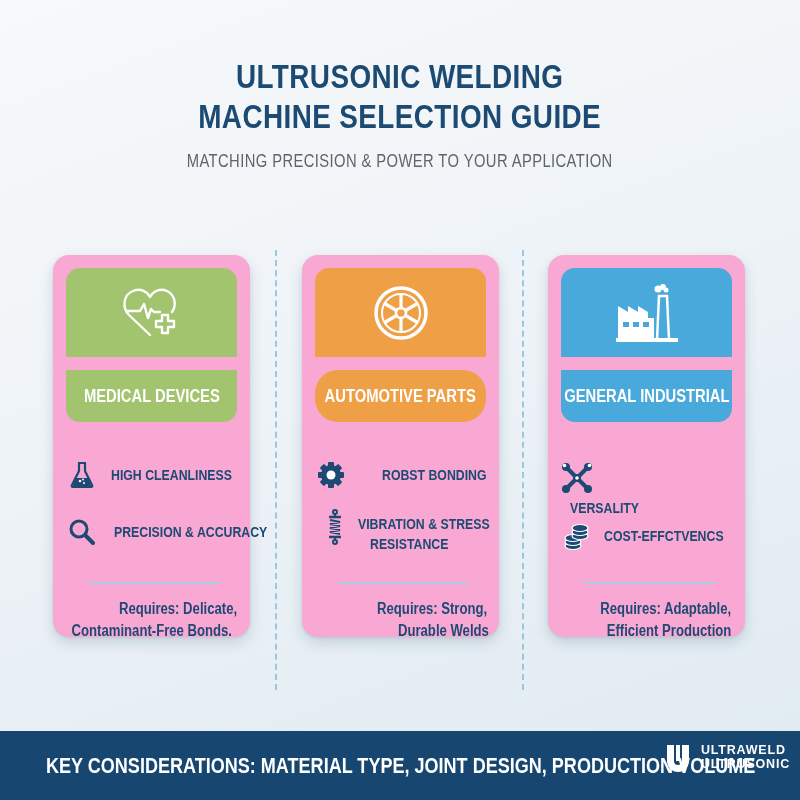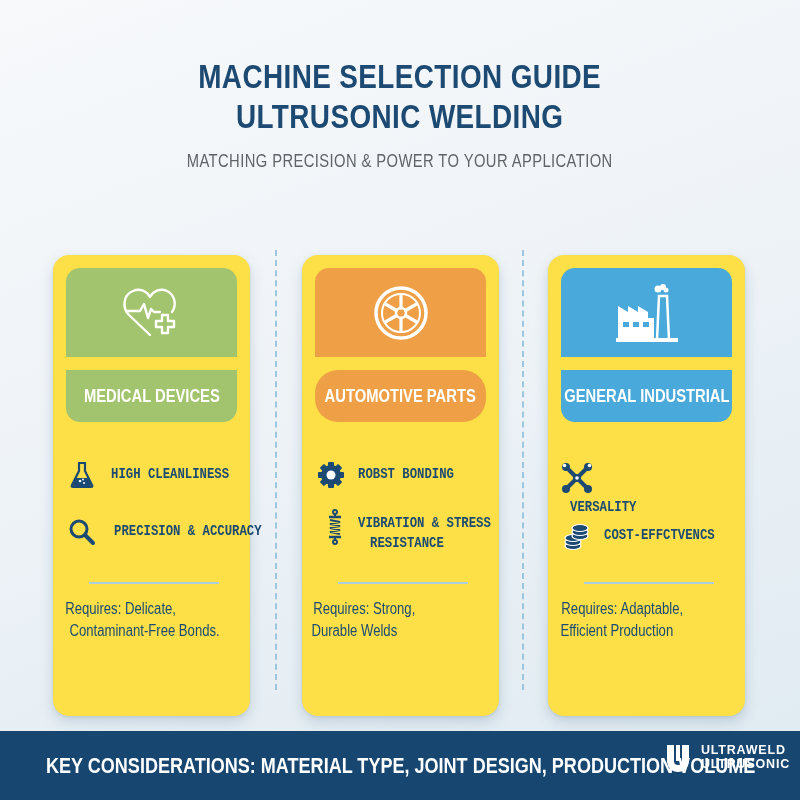--- a/index.html
+++ b/index.html
@@ -19,65 +19,65 @@
   .subtitle {
     display: block; margin-top: 10px; color: #5e6469; font-size: 18px; line-height: 30px; letter-spacing: 0.5px;
   }
 
   .divider {
     position: absolute; top: 250px; height: 440px; width: 0;
     border-left: 2px dashed #8fc0da; opacity: 0.85;
   }
 
   .card {
-    position: absolute; top: 255px; width: 197px; height: 461px;
-    background: #fde047; border-radius: 16px;
+    position: absolute; top: 255px; width: 197px; height: 382px;
+    background: #f9a8d4; border-radius: 16px;
     box-shadow: 0 6px 14px rgba(40,80,110,0.18), 0 1px 3px rgba(40,80,110,0.10);
   }
   .card-icon-block {
     position: absolute; left: 13px; top: 13px; width: 171px; height: 89px;
     border-radius: 14px 14px 0 0;
     display: flex; align-items: center; justify-content: center;
   }
   .card-label-band {
     position: absolute; left: 13px; top: 115px; width: 171px; height: 52px;
     border-radius: 0 0 14px 14px;
     display: flex; align-items: center; justify-content: center;
     color: #ffffff; font-weight: bold; font-size: 18px;
   }
   .feature {
     position: absolute; left: 14px; right: 8px; display: flex; align-items: flex-start;
-    color: #1c4a73; font-weight: bold; font-size: 15px; line-height: 20px; font-family: Liberation Mono, monospace;
+    color: #1c4a73; font-weight: bold; font-size: 15px; line-height: 20px;
   }
   .feature .ficon { width: 30px; height: 30px; flex: 0 0 30px; display: flex; align-items: center; justify-content: center; }
   .feature .ftext { margin-left: 8px; padding-top: 5px; }
   .sep {
     position: absolute; left: 36px; width: 130px; top: 327px; height: 2px; background: #a9cfe0;
   }
   .requires {
-    position: absolute; left: 0; width: 197px; top: 343px; text-align: left;
-    color: #1c4a73; font-size: 16px; line-height: 22px;
+    position: absolute; left: 0; width: 197px; top: 343px; text-align: right;
+    color: #1c4a73; font-size: 16px; line-height: 22px; font-weight: bold;
   }
 
   .footer {
     position: absolute; left: 0; top: 731px; width: 800px; height: 69px;
     background: #174670;
   }
   .footer-text {
     position: absolute; left: 46px; top: 20px; color: #ffffff; font-weight: bold; font-size: 22px; line-height: 30px;
   }
   .logo { position: absolute; left: 665px; top: 12px; display: flex; align-items: flex-start; }
   .logo-text { margin-left: 10px; color: #ffffff; font-weight: bold; font-size: 12.5px; line-height: 14px; letter-spacing: 0.8px; }
 </style>
 </head>
 <body>
 
 <div class="header">
+  <span class="title-line"><span class="cond">ULTRUSONIC WELDING</span></span>
   <span class="title-line"><span class="cond">MACHINE SELECTION GUIDE</span></span>
-  <span class="title-line"><span class="cond">ULTRUSONIC WELDING</span></span>
   <span class="subtitle"><span class="cond">MATCHING PRECISION &amp; POWER TO YOUR APPLICATION</span></span>
 </div>
 
 <div class="divider" style="left:275px;"></div>
 <div class="divider" style="left:522px;"></div>
 
 <div class="card" style="left:53px;">
   <div class="card-icon-block" style="background:#a3c46f;">
     <svg width="64" height="56" viewBox="0 0 64 56" fill="none" stroke="#fff" stroke-width="2.4" stroke-linejoin="round" stroke-linecap="round">
       <path d="M30 50 L9 30 C2 23 3 10 13 6 C20 3 27 6 30 12 C33 6 40 3 47 6 C55 10 57 20 52 27"></path>
@@ -128,21 +128,21 @@
         <line x1="24.5" y1="26.5" x2="13.4" y2="20"></line>
         <line x1="33.5" y1="31.5" x2="44.6" y2="38"></line>
         <line x1="24.5" y1="31.5" x2="13.4" y2="38"></line>
         <line x1="33.5" y1="26.5" x2="44.6" y2="20"></line>
       </g>
     </svg>
   </div>
   <div class="card-label-band" style="background:#efa047;border-radius:23px;">
     <span class="cond">AUTOMOTIVE PARTS</span>
   </div>
-  <div class="feature" style="top:205px;">
+  <div class="feature" style="top:205px;gap:24px;">
     <span class="ficon">
       <svg width="28" height="28" viewBox="0 0 28 28">
         <g fill="#1c4a73">
           <circle cx="14" cy="14" r="10"></circle>
           <rect x="11" y="1" width="6" height="6" rx="1"></rect>
           <rect x="11" y="21" width="6" height="6" rx="1"></rect>
           <rect x="1" y="11" width="6" height="6" rx="1"></rect>
           <rect x="21" y="11" width="6" height="6" rx="1"></rect>
           <rect x="11" y="1" width="6" height="6" rx="1" transform="rotate(45 14 14)"></rect>
           <rect x="11" y="21" width="6" height="6" rx="1" transform="rotate(45 14 14)"></rect>

